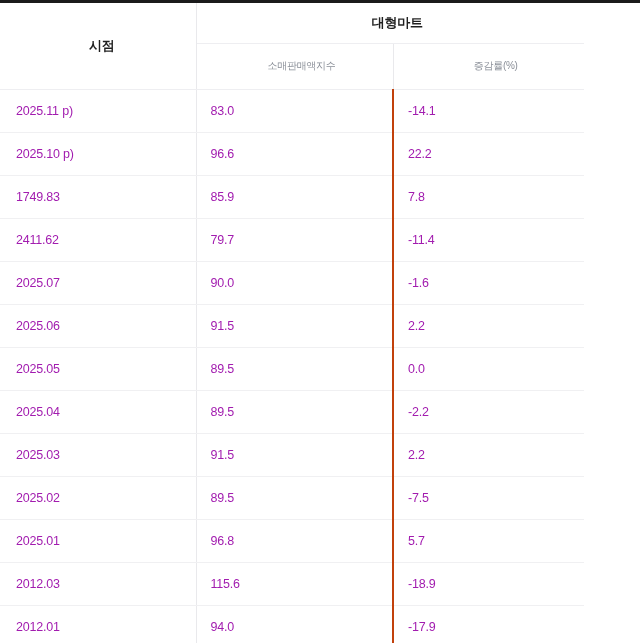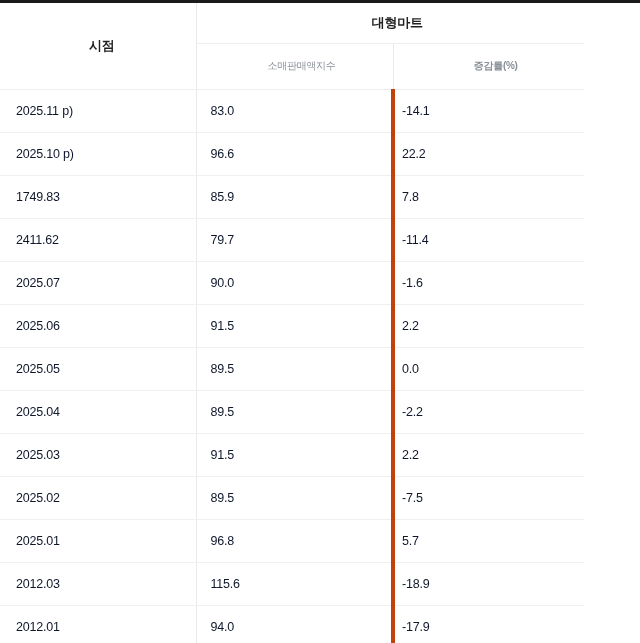--- a/index.html
+++ b/index.html
@@ -73,45 +73,45 @@
   th.sub-head {
     height: 46px;
     padding: 0 0 0 14px;
     font-size: 10px;
     color: #8a8f98;
     letter-spacing: -0.3px;
     border-bottom: 1px solid #eeeef1;
     margin-top: 48px;
   }
 
-  th.sub-head.div-left { border-left: 1px solid #e9e9ec; font-weight: bold; }
+  th.sub-head.div-left { border-left: 1px solid #e9e9ec; }
 
   
   tbody td {
     height: 43px;
     font-size: 12.5px;
-    color: #0f172a;
+    color: #a21caf;
     letter-spacing: -0.2px;
     vertical-align: middle;
     border-bottom: 1px solid #f0f0f2;
     background: #ffffff;
   }
 
   td.period-cell {
     padding: 0 0 0 16px;
     border-right: 1px solid #e9e9ec;
   }
 
   td.index-cell {
     padding: 0 0 0 14px;
-    border-right: 4px solid #c2410c;
+    border-right: 2px solid #c2410c;
   }
 
   td.rate-cell {
-    padding: 0 0 0 7px;
+    padding: 0 0 0 14px;
   }
 </style>
 </head>
 <body>
 
 <div class="stat-table-wrap">
 
   <div class="top-rule"></div>
 
   <table class="stat-table">

